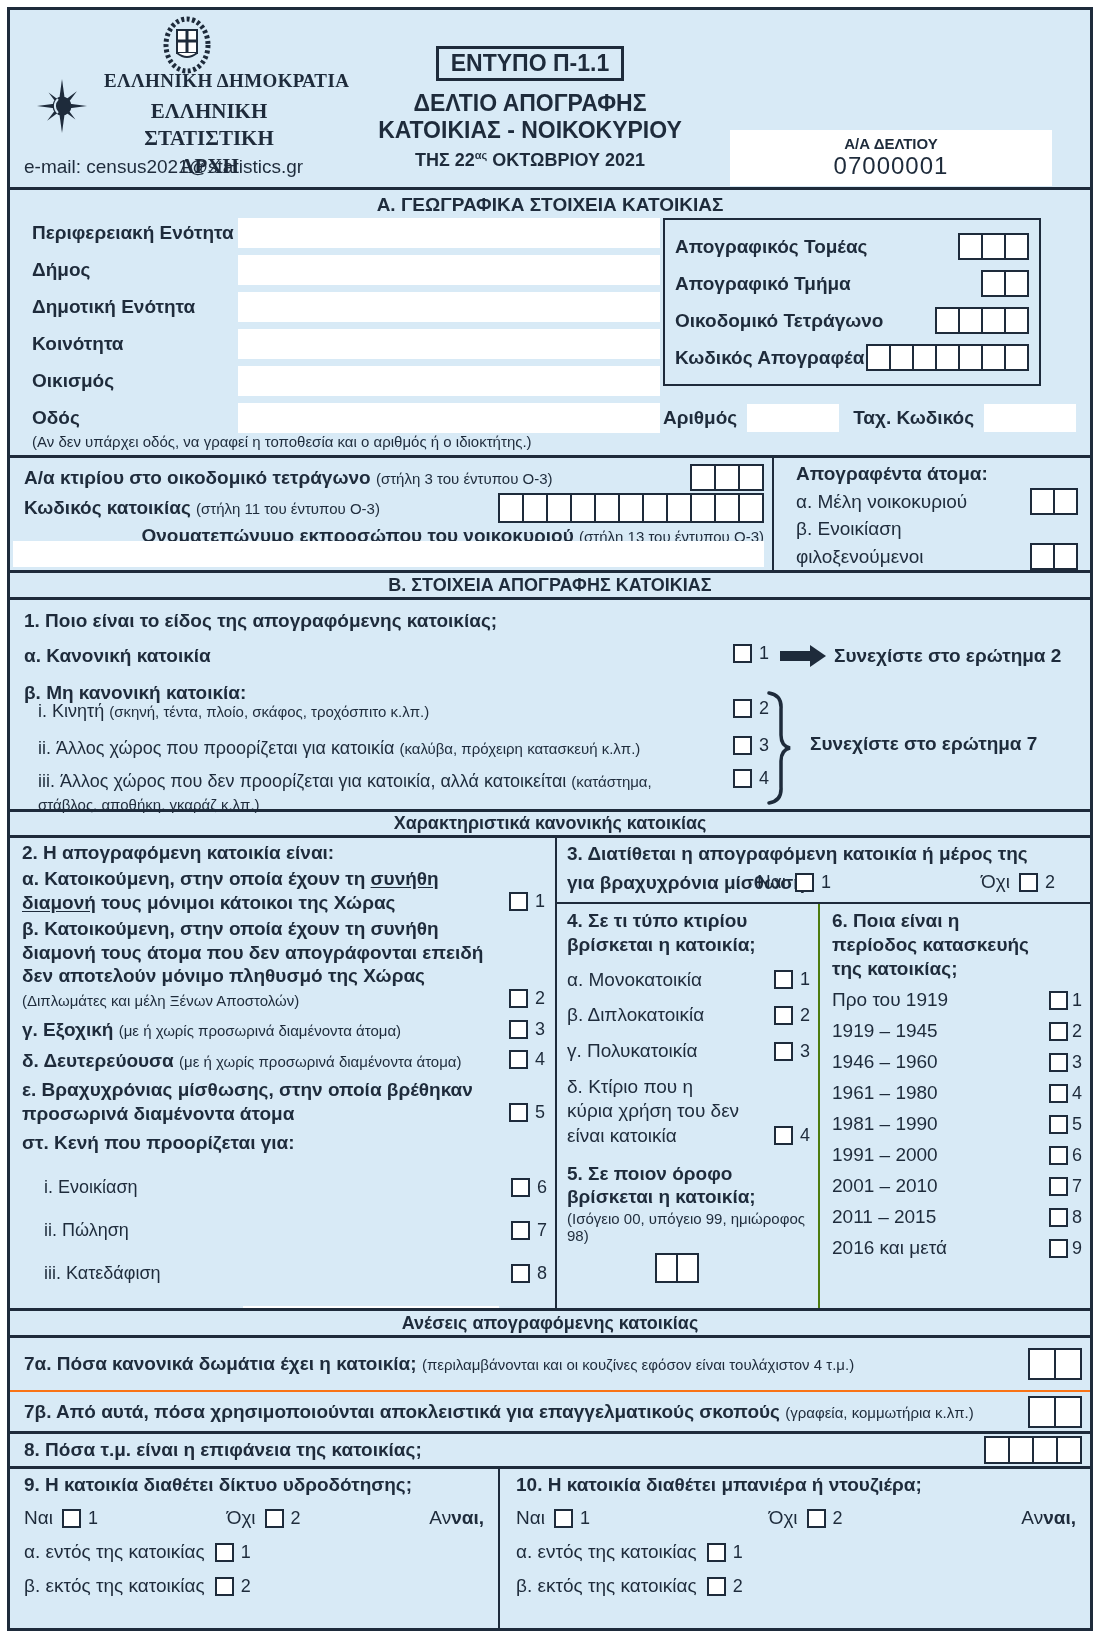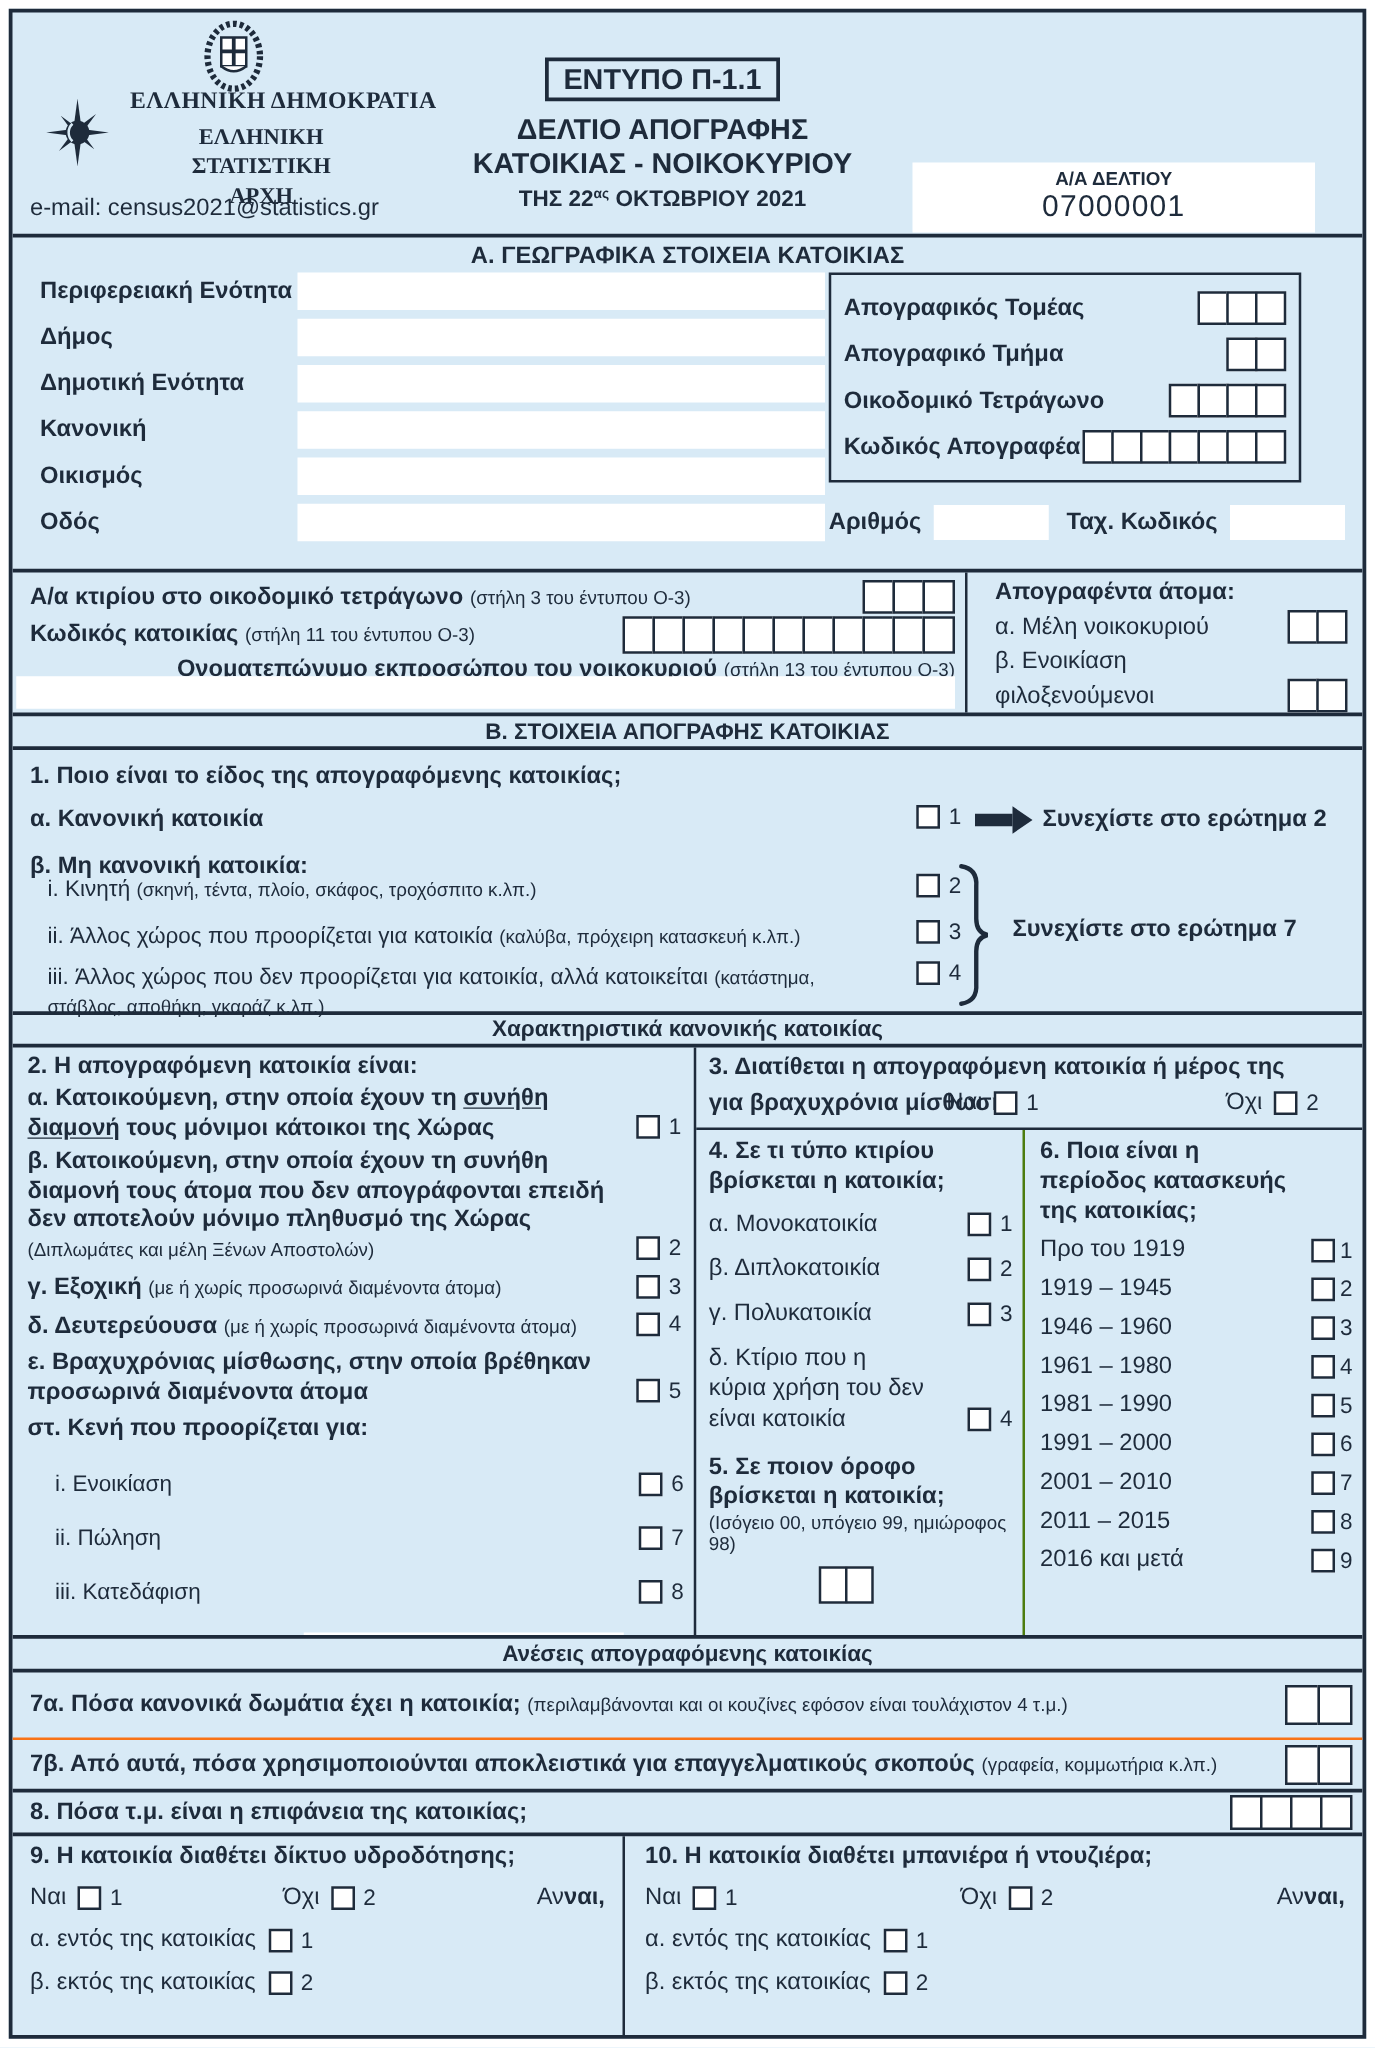--- a/index.html
+++ b/index.html
@@ -13,21 +13,21 @@
   .num{font-size:18px;margin-left:7px;font-weight:normal}
   .cells{display:inline-flex;flex:none}
   .cell{width:26px;height:28px;border:2px solid #1e2b3b;background:#fff;margin-left:-2px}
   .cell:first-child{margin-left:0}
   .winput{background:#fff;flex:none}
   
   .hdr{position:relative;height:180px;border-bottom:3px solid #1e2b3b;flex:none}
   .coa{position:absolute;left:150px;top:6px}
   .star{position:absolute;left:26px;top:68px}
   .rep{position:absolute;left:94px;top:60px;font-family:"Liberation Serif",serif;font-weight:bold;font-size:19px;letter-spacing:.4px}
-  .auth{position:absolute;left:94px;top:88px;width:210px;text-align:center;font-family:"Liberation Serif",serif;font-weight:bold;font-size:18px;line-height:1.3}
+  .auth{position:absolute;left:94px;top:88px;width:210px;text-align:center;font-family:"Liberation Serif",serif;font-weight:bold;font-size:21px;line-height:1.3}
   .email{position:absolute;left:14px;top:146px;font-size:19px}
   .mid{position:absolute;left:358px;top:36px;width:324px;text-align:center}
   .formcode{display:inline-block;border:3px solid #1e2b3b;padding:1px 12px;font-size:23px;font-weight:bold;margin-bottom:9px}
   .t1,.t2{font-size:23px;font-weight:bold;line-height:1.18}
   .dateline{margin-top:5px;font-size:18px;font-weight:bold}
   .dateline sup{font-size:11px}
   .serialbox{position:absolute;right:38px;top:120px;width:322px;height:56px;background:#fff;text-align:center;padding-top:5px}
   .serial-label{font-size:15px;font-weight:bold}
   .serial-value{font-size:24px;letter-spacing:1px}
   
@@ -186,31 +186,32 @@
     </div>
     <div class="a-row" style="top:102px">
       <span class="a-label">Δημοτική Ενότητα</span>
       <span class="winput a-input"></span>
     </div>
     <div class="a-row" style="top:65px">
       <span class="a-label">Δήμος</span>
       <span class="winput a-input"></span>
     </div>
     <div class="a-row" style="top:139px">
-      <span class="a-label">Κανονική</span>
+      <span class="a-label">Κοινότητα</span>
       <span class="winput a-input"></span>
     </div>
     <div class="a-row" style="top:176px">
       <span class="a-label">Οικισμός</span>
       <span class="winput a-input"></span>
     </div>
     <div class="a-row" style="top:213px">
       <span class="a-label">Οδός</span>
       <span class="winput a-input"></span>
     </div>
+    <div class="street-note">(Αν δεν υπάρχει οδός, να γραφεί η τοποθεσία και ο αριθμός ή ο ιδιοκτήτης.)</div>
 
     <div class="codes">
       <div class="code-row">
         <span class="code-label">Απογραφικός Τομέας</span>
         <span class="cells">
             <span class="cell code-cell"></span>
             <span class="cell code-cell"></span>
             <span class="cell code-cell"></span>
           </span>
       </div>

